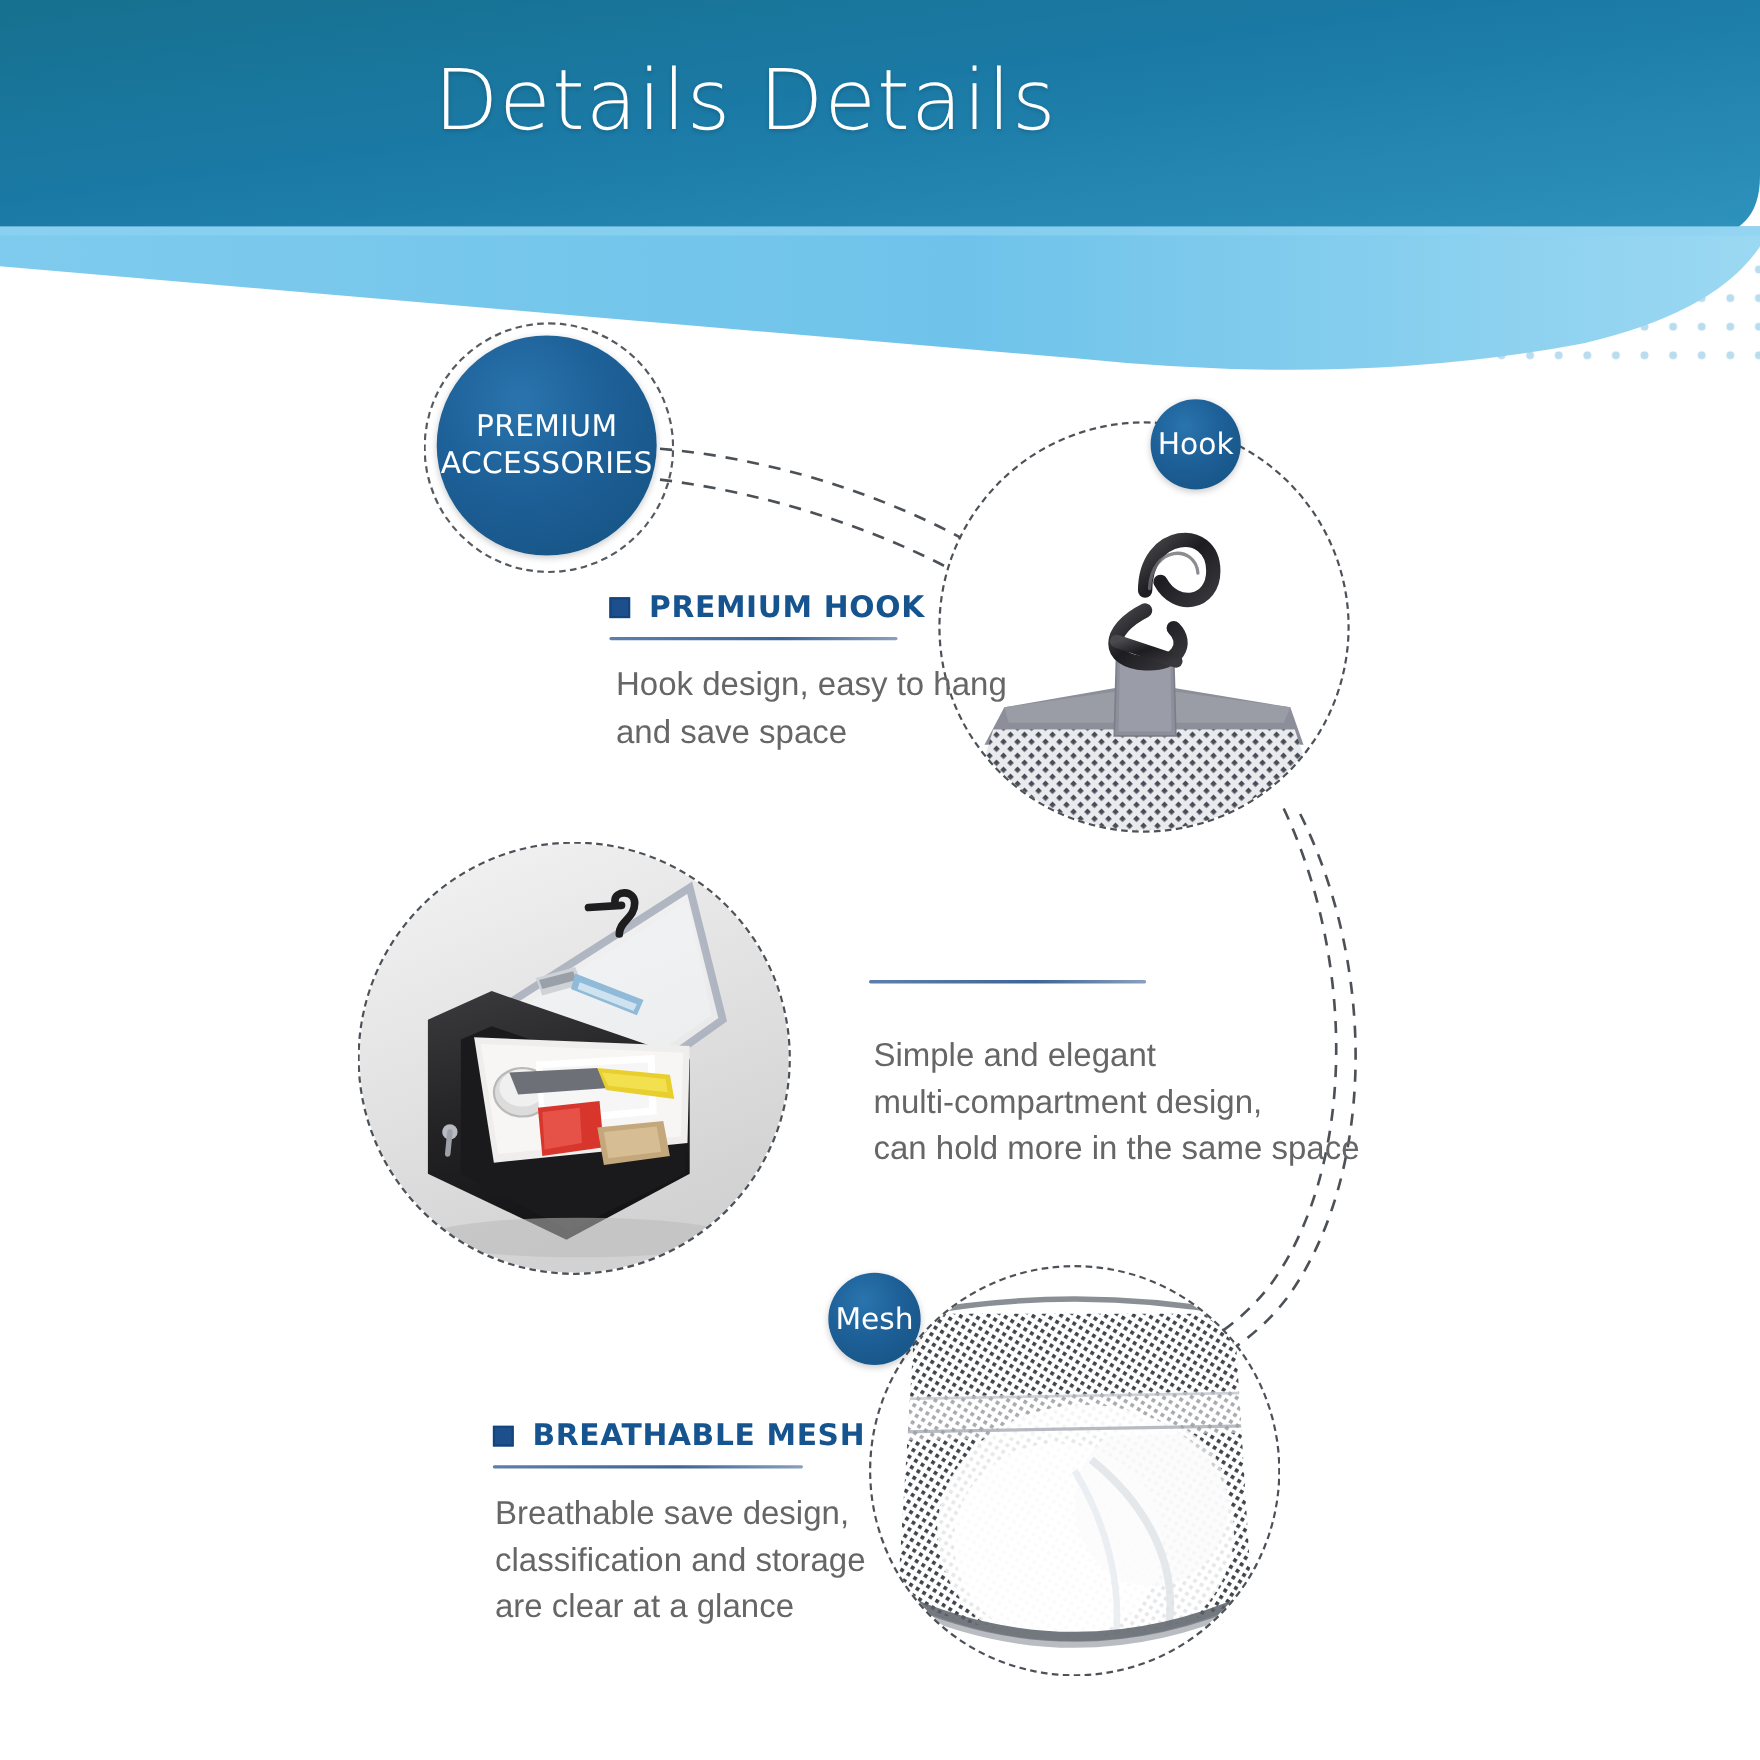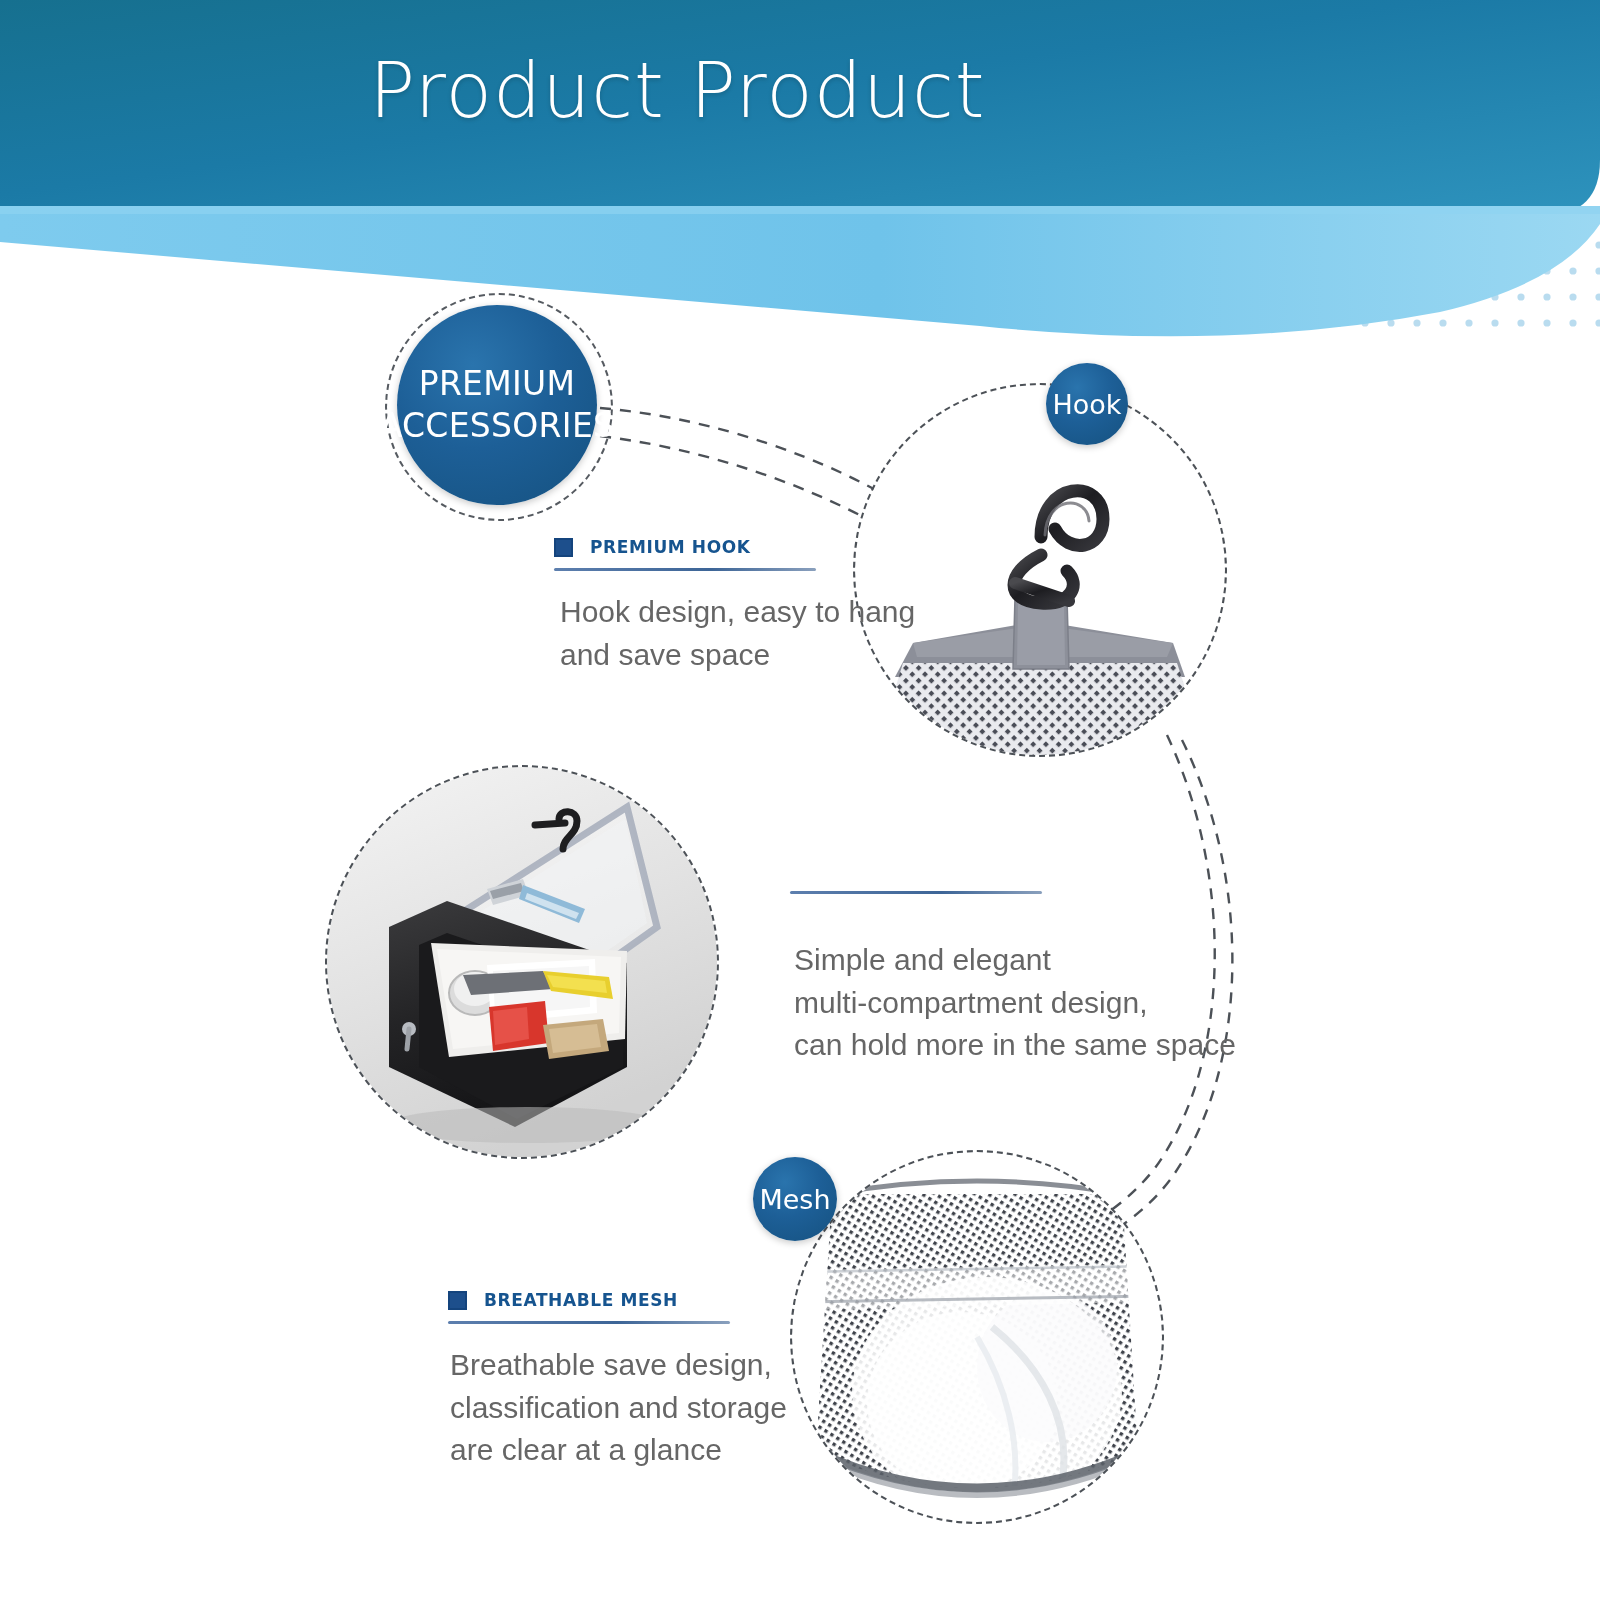--- a/index.html
+++ b/index.html
@@ -58,21 +58,21 @@
   }
   .tb-bullet {
     width: 19px;
     height: 19px;
     background: #1d4f8c;
     box-shadow: inset 0 0 0 2px #14447d;
     flex: 0 0 auto;
   }
   .tb-title {
     color: #16548f;
-    font-size: 17px;
+    font-size: 27px;
     font-weight: bold;
     letter-spacing: 0.6px;
     font-family: "DejaVu Sans", sans-serif;
     white-space: nowrap;
   }
   .tb-rule {
     height: 3px;
     background: linear-gradient(to right, #5d7fae, #3d6597 60%, #8aa0bd);
     margin-top: 11px;
     border-radius: 2px;
@@ -94,21 +94,21 @@
     display: flex;
     align-items: center;
     justify-content: center;
     color: #ffffff;
     text-align: center;
     box-shadow: 0 2px 7px rgba(0,0,0,0.22);
   }
   #badge-premium-accessories {
     left: 397px; top: 305px;
     width: 200px; height: 200px;
-    font-size: 33px;
+    font-size: 27px;
     line-height: 1.26;
     letter-spacing: 0.3px;
     font-family: "DejaVu Sans", sans-serif;
   }
   #badge-premium-accessories-ring {
     position: absolute;
     left: 385px; top: 293px;
     width: 224px; height: 224px;
     border-radius: 50%;
     border: 2px dashed #555a60;
@@ -165,21 +165,21 @@
           <stop offset="0%" stop-color="#16708f"></stop>
           <stop offset="45%" stop-color="#1b7aa6"></stop>
           <stop offset="100%" stop-color="#2e93bd"></stop>
         </linearGradient>
       </defs>
       <path d="M0,0 L1600,0 L1600,160 Q1600,214 1546,216 L0,216 Z" fill="url(#hdrGrad)"></path>
       <path d="M0,206 L1600,206 L1600,216 Q1600,222 1548,222 L0,222 Z" fill="#12566f" opacity="0.55"></path>
     </svg>
   </div>
 
-  <div id="header-title">Product Product</div>
+  <div id="header-title">Details Details</div>
 
   <svg id="header-swoosh" viewBox="0 0 1600 160">
     <defs>
       <linearGradient id="lightBandGrad" x1="0" y1="0" x2="1" y2="0">
         <stop offset="0%" stop-color="#7ecbee"></stop>
         <stop offset="55%" stop-color="#6fc3ea"></stop>
         <stop offset="100%" stop-color="#9bd8f2"></stop>
       </linearGradient>
       <pattern id="dotPat" width="26" height="26" patternUnits="userSpaceOnUse">
         <circle cx="13" cy="13" r="3.6" fill="#b9dcef"></circle>

